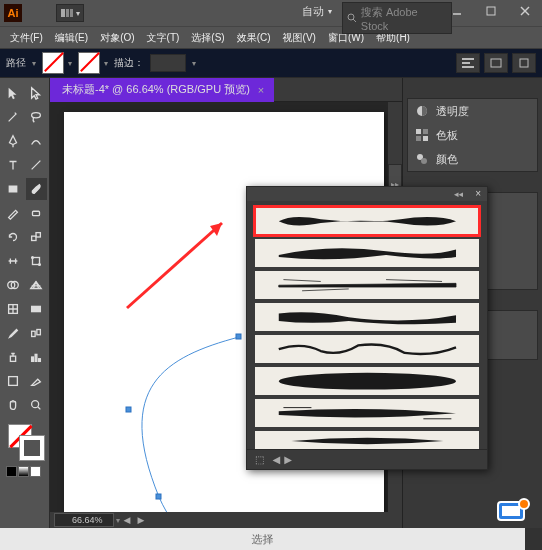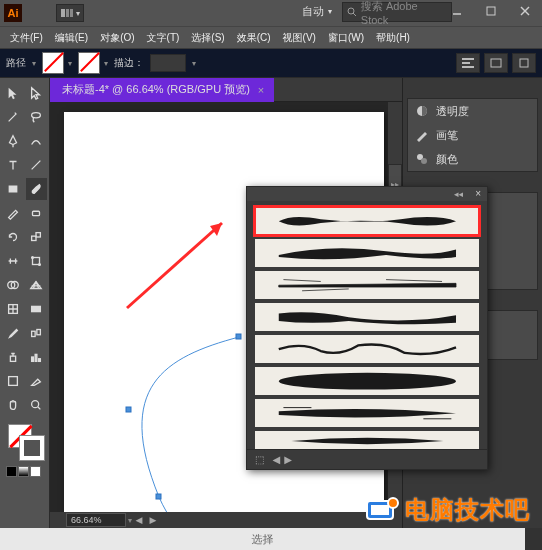--- a/index.html
+++ b/index.html
@@ -6,21 +6,21 @@
 body { background: #323232; color: #c8c8c8; width: 542px; height: 550px; overflow: hidden; position: relative; }
 
 
 .titlebar { height: 26px; background: #535353; display: flex; align-items: center; padding: 0 4px; position: relative; }
 .ai-logo { width: 18px; height: 18px; background: #2a0a00; color: #ff7c00; font-weight: bold; font-size: 11px; display: flex; align-items: center; justify-content: center; border-radius: 0; }
 .tb-spacer { width: 30px; }
 .tb-btn { width: 28px; height: 18px; background: #3a3a3a; border: 1px solid #2a2a2a; margin-right: 4px; display: flex; align-items: center; justify-content: center; font-size: 9px; }
 .tb-combo { display: flex; align-items: center; gap: 2px; margin-left: 4px; }
 .tb-combo .caret { font-size: 8px; }
 .tb-auto { position: absolute; right: 210px; top: 4px; display: flex; align-items: center; gap: 4px; color: #ddd; }
-.tb-search { position: absolute; right: 90px; top: 2px; height: 20px; width: 110px; background: #3a3a3a; border: 1px solid #2a2a2a; color: #888; font-size: 10px; padding: 0 4px; display: flex; align-items: center; }
+.tb-search { position: absolute; right: 90px; top: 2px; height: 32px; width: 110px; background: #3a3a3a; border: 1px solid #2a2a2a; color: #888; font-size: 10px; padding: 0 4px; display: flex; align-items: center; }
 .win-controls { position: absolute; right: 0; top: 0; display: flex; }
 .win-controls div { width: 34px; height: 22px; display: flex; align-items: center; justify-content: center; color: #ccc; font-size: 12px; }
 .win-controls div svg { width: 10px; height: 10px; }
 
 
 .menubar { height: 22px; background: #535353; display: flex; align-items: center; padding-left: 4px; border-top: 1px solid #444; }
 .menubar span { padding: 3px 6px; font-size: 10px; color: #eee; }
 
 
 .ctrlbar { height: 30px; background: #0f172a; border-top: 1px solid #3a3a3a; border-bottom: 1px solid #2a2a2a; display: flex; align-items: center; padding: 0 6px; gap: 6px; position: relative; }
@@ -54,21 +54,21 @@
 .tab-strip { height: 24px; background: #3a3a3a; display: flex; align-items: center; border-bottom: 1px solid #222; }
 .doctab { height: 24px; background: #6d28d9; padding: 0 10px 0 12px; display: flex; align-items: center; gap: 8px; font-size: 10px; color: #ddd; }
 .doctab .x { color: #aaa; font-size: 11px; }
 .artboard { position: absolute; left: 14px; top: 34px; width: 320px; height: 445px; background: #fff; box-shadow: 2px 2px 6px rgba(0,0,0,.5); }
 .arrow-anno { position: absolute; left: 72px; top: 130px; z-index: 5; }
 .arrow-anno svg { width: 120px; height: 110px; }
 .bezier { position: absolute; left: 40px; top: 215px; }
 .bezier svg { width: 220px; height: 255px; }
 .anchor { fill: #4a90d9; stroke: #2a70c0; }
 .scrollbar-h { position: absolute; left: 0; right: 0; bottom: 0; height: 16px; background: #3a3a3a; display: flex; align-items: center; }
-.zoom-box { width: 60px; height: 14px; background: #2a2a2a; border: 1px solid #555; margin-left: 16px; font-size: 9px; display: flex; align-items: center; padding-left: 4px; }
+.zoom-box { width: 60px; height: 14px; background: #2a2a2a; border: 1px solid #555; margin-left: 4px; font-size: 9px; display: flex; align-items: center; padding-left: 17px; }
 .scroll-arrow { width: 14px; height: 14px; display: flex; align-items: center; justify-content: center; color: #aaa; font-size: 9px; }
 .canvas-wrap::after { content: ""; position: absolute; top: 24px; bottom: 16px; right: 0; width: 14px; background: #3a3a3a; }
 
 
 .brush-panel { position: absolute; left: 196px; top: 108px; width: 242px; background: #535353; border: 1px solid #2a2a2a; box-shadow: 2px 2px 8px rgba(0,0,0,.6); z-index: 20; }
 .bp-head { height: 14px; background: #424242; position: relative; }
 .bp-head .dd { position: absolute; right: 24px; top: 2px; font-size: 9px; color: #aaa; }
 .bp-head .x { position: absolute; right: 6px; top: 1px; color: #ccc; font-size: 10px; }
 .bp-title { height: 22px; display: flex; align-items: center; justify-content: space-between; padding: 0 8px; font-size: 11px; color: #ddd; }
 .bp-title .menu { font-size: 12px; color: #aaa; }
@@ -479,24 +479,27 @@
             <svg>
               <circle cx="7" cy="7" r="5" fill="#ccc"></circle>
               <path d="M7 2 A5 5 0 0 1 7 12 Z" fill="#666"></path>
             </svg>
           </span>
           <span>透明度</span>
         </div>
       <div class="panel-item">
           <span class="picon">
             <svg>
-              <path d="M2 12 L10 4 L12 6 L4 14 Z" fill="#ccc"></path>
-            </svg>
-          </span>
-          <span>画笔</span>
+              <rect x="1" y="1" width="5" height="5" fill="#ccc"></rect>
+              <rect x="8" y="1" width="5" height="5" fill="#888"></rect>
+              <rect x="1" y="8" width="5" height="5" fill="#888"></rect>
+              <rect x="8" y="8" width="5" height="5" fill="#ccc"></rect>
+            </svg>
+          </span>
+          <span>色板</span>
         </div>
       <div class="panel-item">
           <span class="picon">
             <svg>
               <circle cx="5" cy="5" r="3" fill="#ccc"></circle>
               <circle cx="9" cy="9" r="3" fill="#888"></circle>
             </svg>
           </span>
           <span>颜色</span>
         </div>
@@ -566,14 +569,13 @@
 </div>
 
 <div class="watermark">
   <span class="wmlogo">
     <svg viewBox="0 0 34 28">
         <rect x="2" y="6" width="26" height="18" rx="3" fill="#2b7de0" stroke="#fff" stroke-width="2"></rect>
         <rect x="6" y="10" width="18" height="10" fill="#fff"></rect>
         <circle cx="28" cy="8" r="5" fill="#ff7b00" stroke="#fff" stroke-width="2"></circle>
       </svg>
   </span>
-  <span class="wmtxt">电脑技术吧</span>
 </div>
 
 </body></html>

